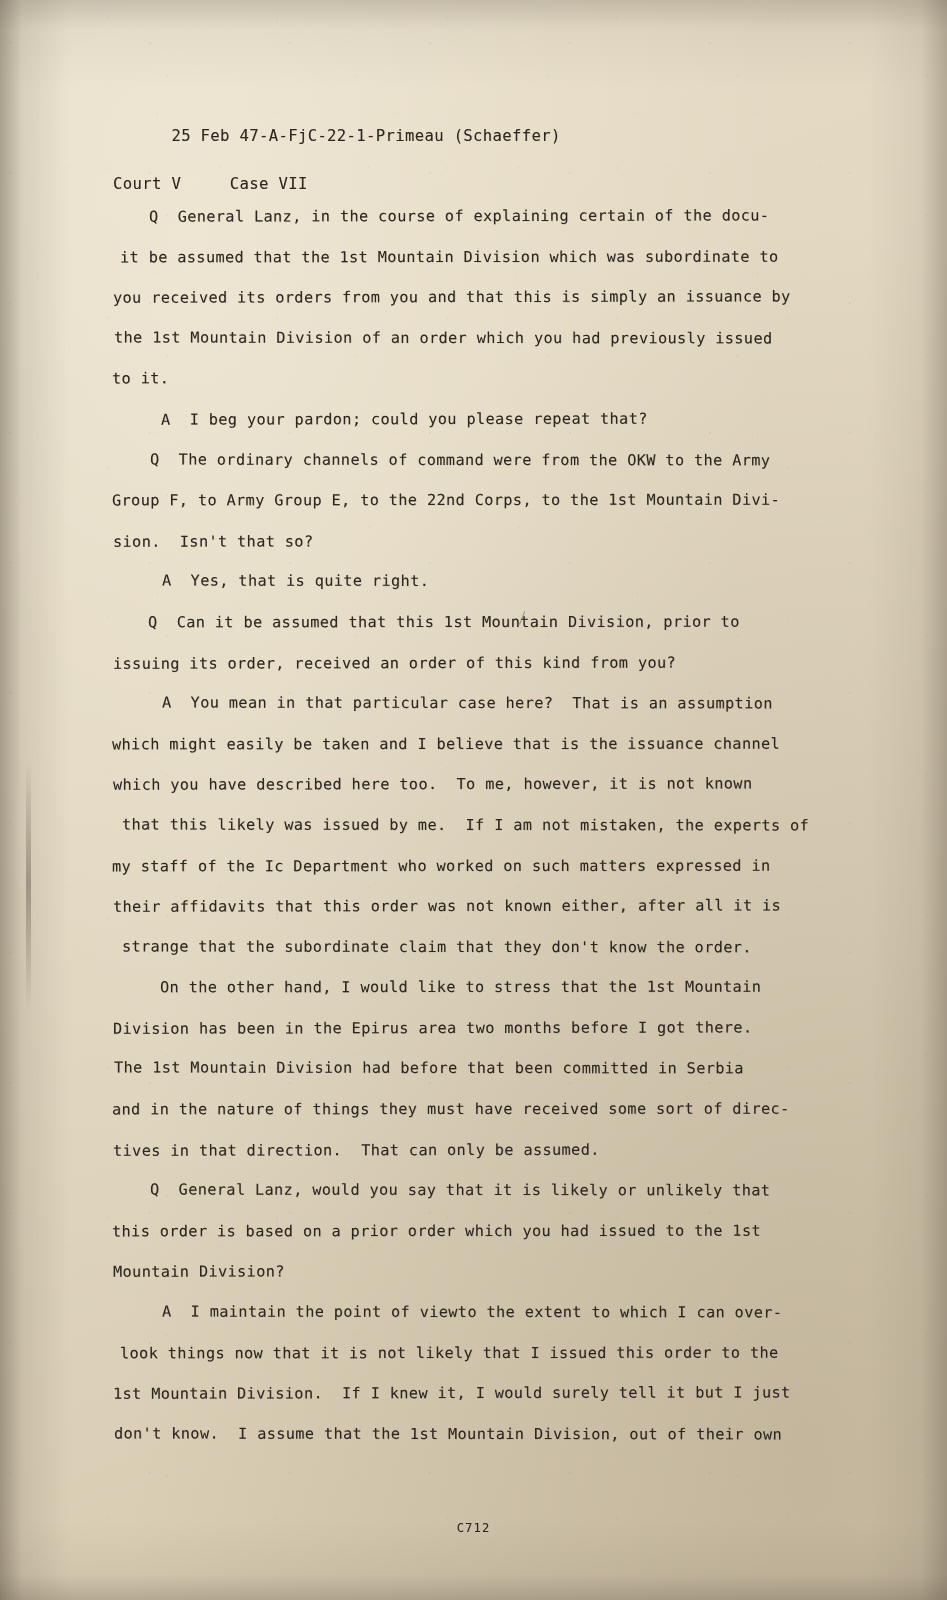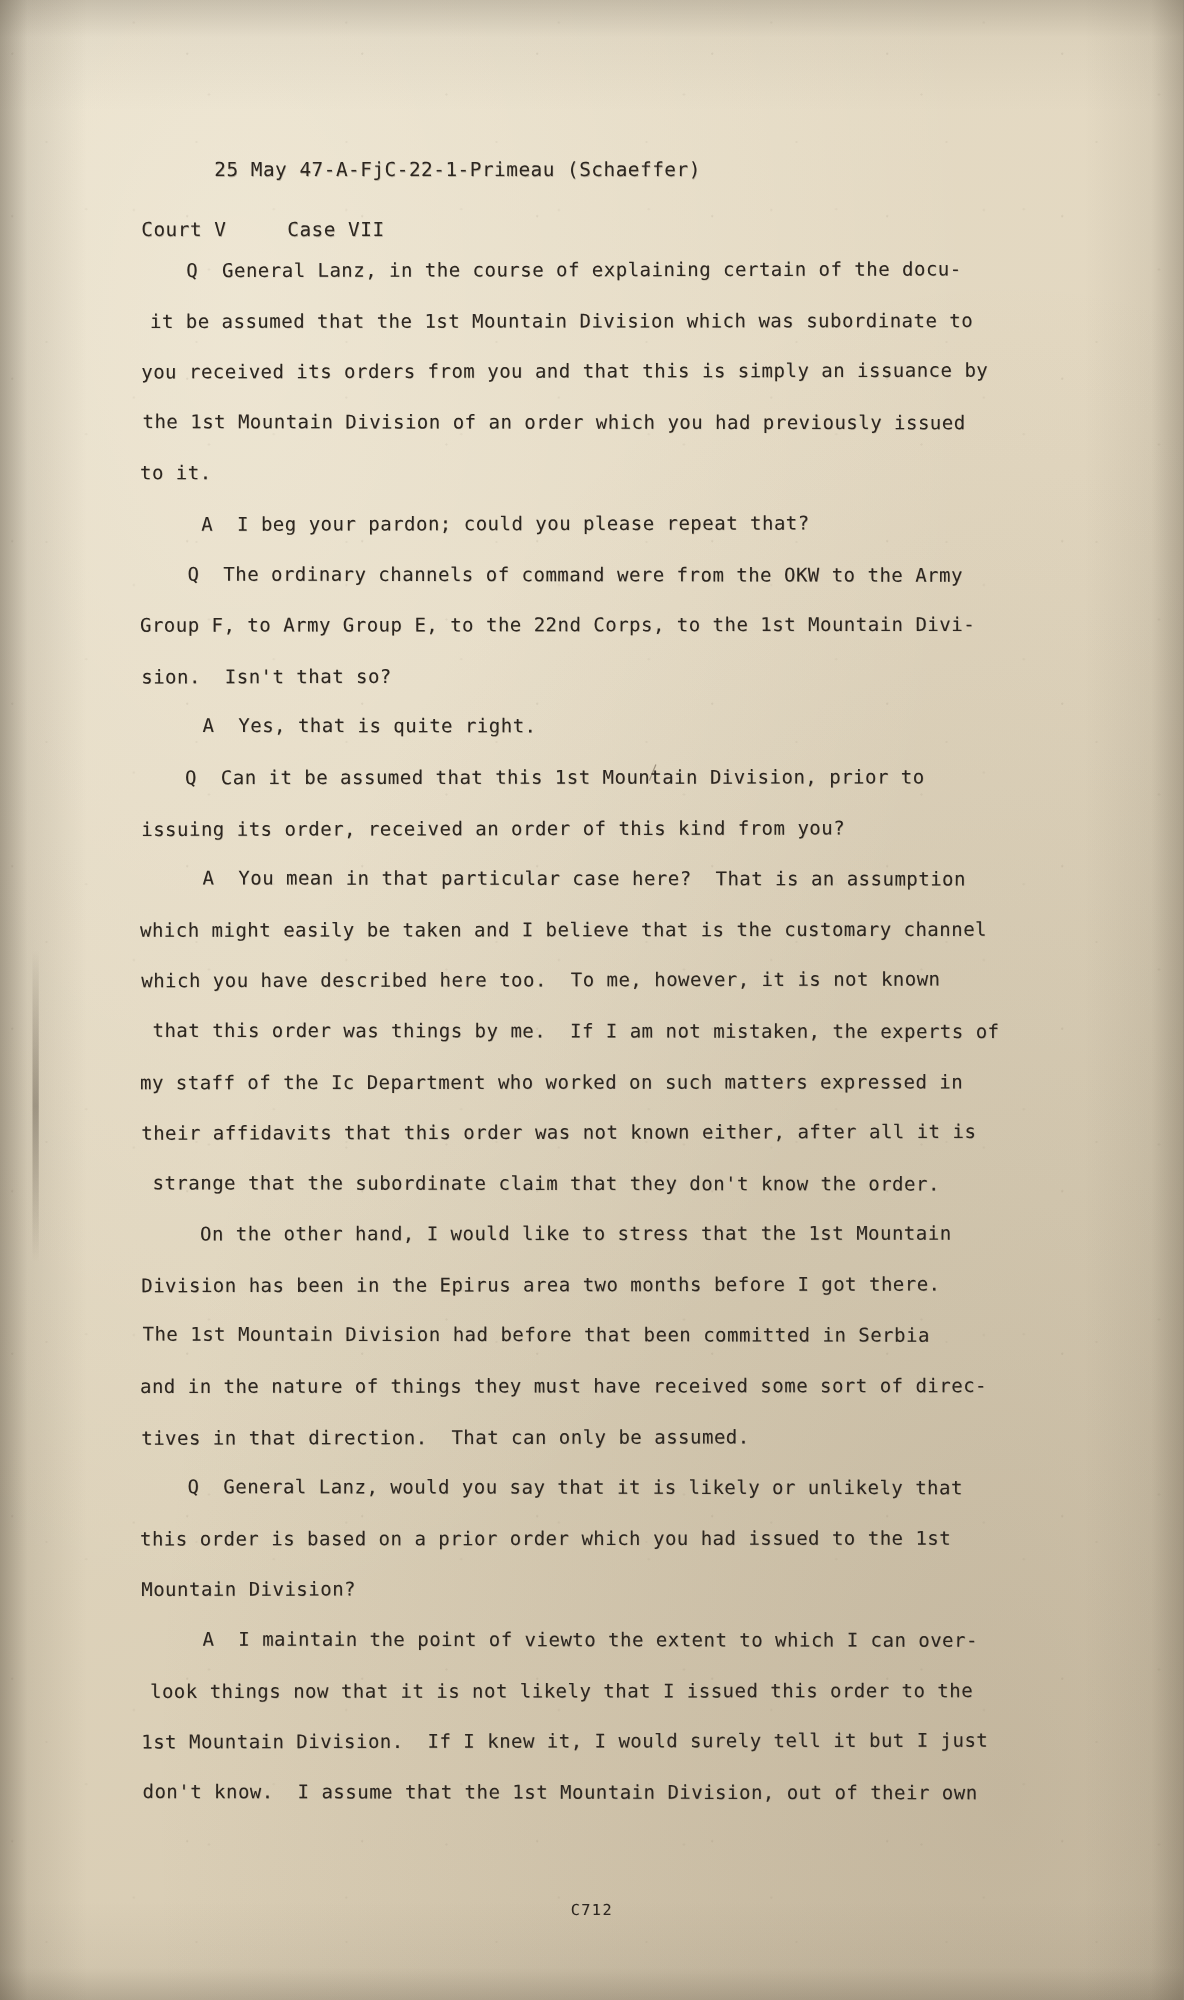--- a/index.html
+++ b/index.html
@@ -129,41 +129,41 @@
     pointer-events: none;
   }
 </style>
 </head>
 <body>
 
 <div class="page">
   <div class="content">
 
     <div class="typed header">
-      <span class="line1">25 May 47-A-FjC-22-1-Primeau (Schaeffer)</span>
+      <span class="line1">25 Feb 47-A-FjC-22-1-Primeau (Schaeffer)</span>
       <span class="line2">Court V     Case VII</span>
     </div>
 
     <div class="typed body-block">
       <span class="ln ind1 j1">Q  General Lanz, in the course of explaining certain of the docu-</span>
       <span class="ln ind4 j3">it be assumed that the 1st Mountain Division which was subordinate to</span>
       <span class="ln j1">you received its orders from you and that this is simply an issuance by</span>
       <span class="ln j2">the 1st Mountain Division of an order which you had previously issued</span>
       <span class="ln j3">to it.</span>
       <span class="ln ind3 j1">A  I beg your pardon; could you please repeat that?</span>
       <span class="ln ind1 j2">Q  The ordinary channels of command were from the OKW to the Army</span>
       <span class="ln j3">Group F, to Army Group E, to the 22nd Corps, to the 1st Mountain Divi-</span>
       <span class="ln j1">sion.  Isn't that so?</span>
       <span class="ln ind3 j2">A  Yes, that is quite right.</span>
       <span class="ln ind1 j3">Q  Can it be assumed that this 1st Mountain Division, prior to</span>
       <span class="ln j1">issuing its order, received an order of this kind from you?</span>
       <span class="ln ind3 j2">A  You mean in that particular case here?  That is an assumption</span>
-      <span class="ln j3">which might easily be taken and I believe that is the customary channel</span>
+      <span class="ln j3">which might easily be taken and I believe that is the issuance channel</span>
       <span class="ln j1">which you have described here too.  To me, however, it is not known</span>
-      <span class="ln ind4 j2">that this order was things by me.  If I am not mistaken, the experts of</span>
+      <span class="ln ind4 j2">that this likely was issued by me.  If I am not mistaken, the experts of</span>
       <span class="ln j3">my staff of the Ic Department who worked on such matters expressed in</span>
       <span class="ln j1">their affidavits that this order was not known either, after all it is</span>
       <span class="ln ind4 j2">strange that the subordinate claim that they don't know the order.</span>
       <span class="ln ind3 j3">On the other hand, I would like to stress that the 1st Mountain</span>
       <span class="ln j1">Division has been in the Epirus area two months before I got there.</span>
       <span class="ln j2">The 1st Mountain Division had before that been committed in Serbia</span>
       <span class="ln j3">and in the nature of things they must have received some sort of direc-</span>
       <span class="ln j1">tives in that direction.  That can only be assumed.</span>
       <span class="ln ind1 j2">Q  General Lanz, would you say that it is likely or unlikely that</span>
       <span class="ln j3">this order is based on a prior order which you had issued to the 1st</span>

